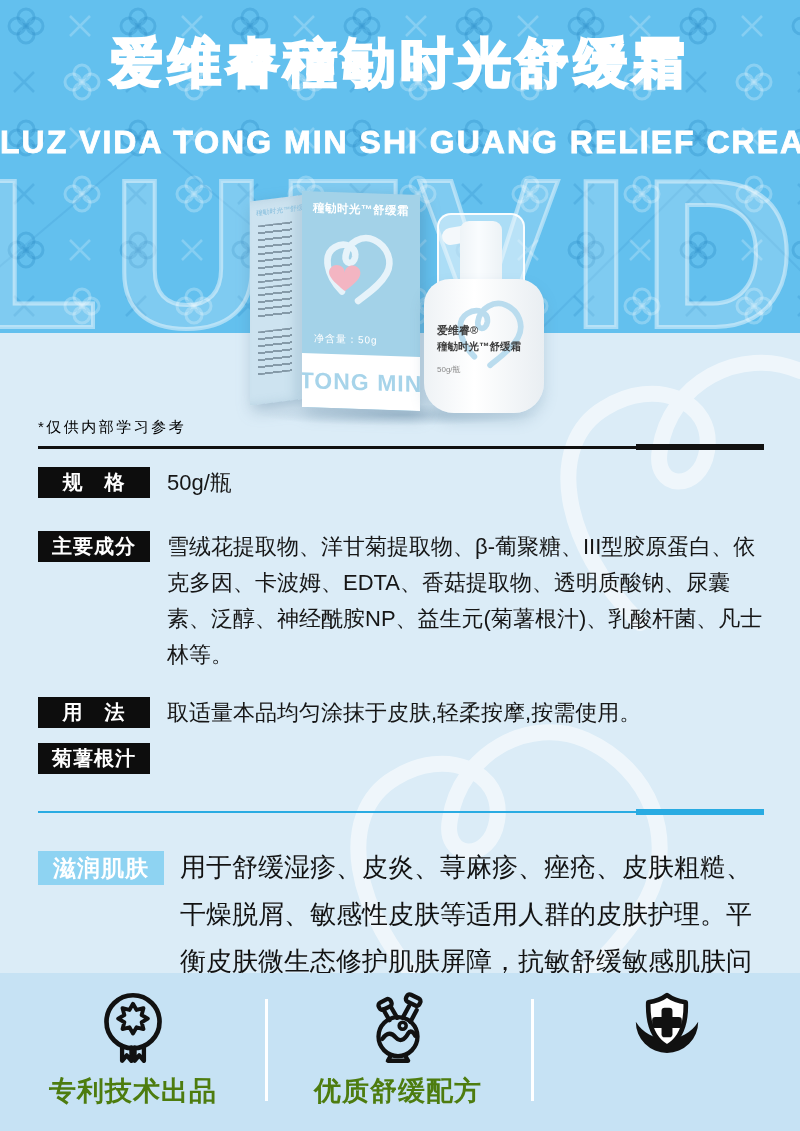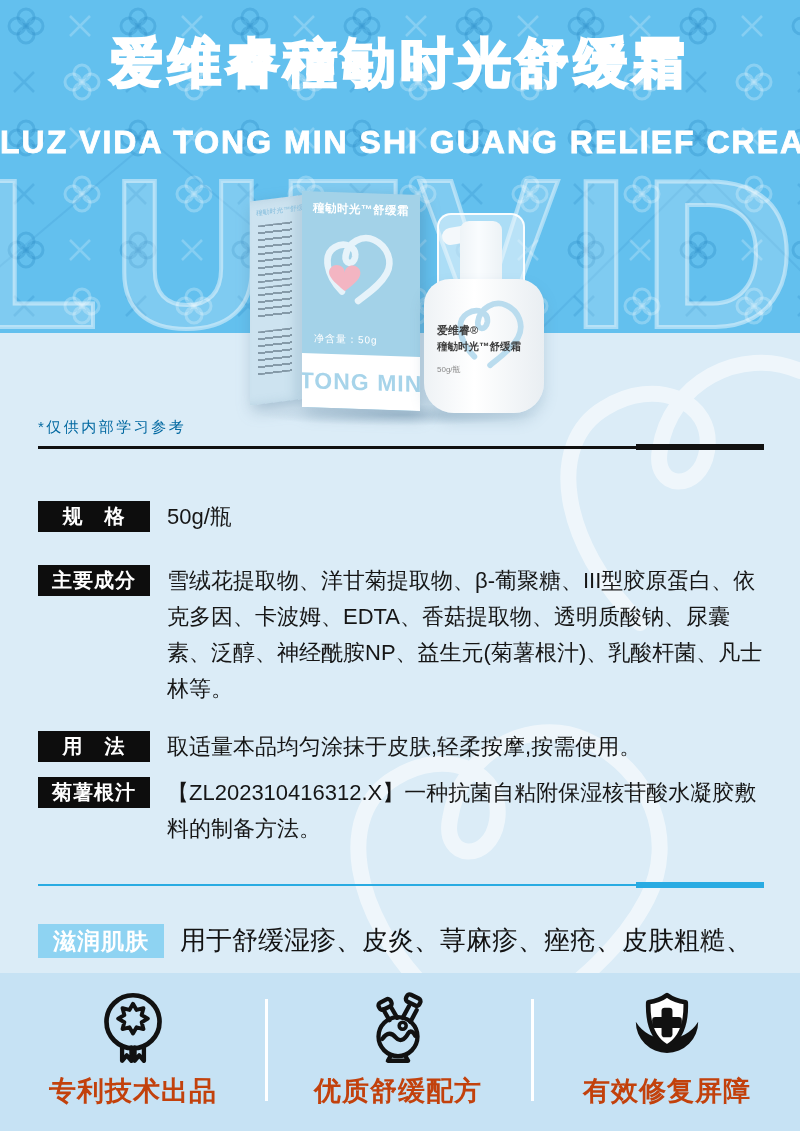--- a/index.html
+++ b/index.html
@@ -55,45 +55,45 @@
     box-shadow:0 8px 14px rgba(90,130,160,0.25); overflow:hidden; }
   .bottle-heart { position:absolute; left:26px; top:14px; opacity:0.95; }
   .bottle-texts { position:absolute; left:13px; top:44px; z-index:5; }
   .bottle-brand { font-size:11px; font-weight:700; color:#3c3c3c; }
   .bottle-name { font-size:10.5px; font-weight:700; color:#3c3c3c; margin-top:2px; white-space:nowrap; }
   .bottle-size { font-size:8px; color:#8a8a8a; margin-top:10px; }
 
   
   .info-watermarks { position:absolute; left:0; top:333px; width:800px; height:640px; pointer-events:none; }
   .info-content { position:absolute; left:38px; top:418px; width:726px; }
-  .note { font-size:15px; color:#0369a1; letter-spacing:2.5px; }
+  .note { font-size:15px; color:#000000; letter-spacing:2.5px; }
   .rule { position:relative; margin-top:9px; height:2.5px; background:#111; }
   .rule::after { content:""; position:absolute; right:0; top:-2px; width:128px; height:6px; background:#111; }
   .rule-blue { position:relative; margin-top:37px; height:2.5px; background:#29abe2; }
   .rule-blue::after { content:""; position:absolute; right:0; top:-1.5px; width:128px; height:5.5px; background:#29abe2; }
 
   .spec-row { display:flex; align-items:flex-start; }
-  .mt-33 { margin-top:50px; } .mt-16 { margin-top:28px; } .mt-22 { margin-top:22px;justify-content:flex-end; } .mt-10 { margin-top:10px; }
+  .mt-33 { margin-top:16px; } .mt-16 { margin-top:28px; } .mt-22 { margin-top:22px;justify-content:flex-end; } .mt-10 { margin-top:10px; }
   .badge { flex:none; width:112px; height:31px; margin-right:17px; margin-top:2px;
     background:#0d0d0d; color:#ffffff; font-size:20px; font-weight:700; letter-spacing:1px;
     display:flex; align-items:center; justify-content:center; }
   .spec-value { flex:1; font-size:22px; line-height:36px; color:#161616; }
 
   .audience-row { display:flex; align-items:flex-start; margin-top:31px; }
   .audience-badge { flex:none; width:126px; height:34px; margin-right:16px; margin-top:7px;
     background:#8ed3f2; color:#ffffff; font-size:23px; font-weight:700; letter-spacing:1px;
     display:flex; align-items:center; justify-content:center; }
   .audience-text { flex:1; font-size:26px; line-height:47px; color:#121212; }
 
   
   .footer { position:absolute; left:0; top:973px; width:800px; height:158px; background:#c6e2f4; }
   .feature { position:absolute; top:0; width:266px; height:158px; text-align:center; }
   .f1 { left:0; } .f2 { left:265px; } .f3 { left:534px; }
   .feature svg { margin-top:16px; }
-  .feature-label { margin-top:2px; font-size:27px; font-weight:800; color:#c2410c; letter-spacing:1px; }
+  .feature-label { margin-top:2px; font-size:27px; font-weight:800; color:#4d7c0f; letter-spacing:1px; }
   .footer-divider { position:absolute; top:26px; width:3px; height:102px; background:#ffffff; }
   .fd1 { left:265px; } .fd2 { left:531px; }
 </style>
 </head>
 <body>
 
 <div class="page">
 
   <div class="hero">
     <svg class="hero-pattern" width="800" height="333">
@@ -193,21 +193,20 @@
       <div class="spec-value">雪绒花提取物、洋甘菊提取物、β-葡聚糖、III型胶原蛋白、依克多因、卡波姆、EDTA、香菇提取物、透明质酸钠、尿囊素、泛醇、神经酰胺NP、益生元(菊薯根汁)、乳酸杆菌、凡士林等。</div>
     </div>
 
     <div class="spec-row mt-22">
       <div class="badge">用　法</div>
       <div class="spec-value">取适量本品均匀涂抹于皮肤,轻柔按摩,按需使用。</div>
     </div>
 
     <div class="spec-row mt-10">
       <div class="badge">菊薯根汁</div>
-      <div class="spec-value">【ZL202310416312.X】一种抗菌自粘附保湿核苷酸水凝胶敷料的制备方法。</div>
     </div>
 
     <div class="rule-blue"></div>
 
     <div class="audience-row">
       <div class="audience-badge">滋润肌肤</div>
       <div class="audience-text">用于舒缓湿疹、皮炎、荨麻疹、痤疮、皮肤粗糙、干燥脱屑、敏感性皮肤等适用人群的皮肤护理。平衡皮肤微生态修护肌肤屏障，抗敏舒缓敏感肌肤问题，特润保湿，滋润肌肤，舒缓泛红。</div>
     </div>
   </div>
 
@@ -242,17 +241,16 @@
     </div>
     <div class="footer-divider fd2"></div>
 
     <div class="feature f3">
       <svg width="78" height="78" viewBox="0 0 100 100">
         <path d="M10,42 A40,40 0 0 0 90,42 A47,47 0 0 1 10,42 Z" fill="#111"></path>
         <path d="M50,8 C58,14 66,16 74,17 C75,44 68,64 50,74 C32,64 25,44 26,17 C34,16 42,14 50,8 Z" fill="#fff" stroke="#111" stroke-width="6" stroke-linejoin="round"></path>
         <rect x="43" y="24" width="14" height="38" rx="4" fill="#111"></rect>
         <rect x="31" y="36" width="38" height="14" rx="4" fill="#111"></rect>
       </svg>
-      <div class="feature-label">有效修复屏障</div>
     </div>
   </div>
 
 </div>
 
 </body></html>

